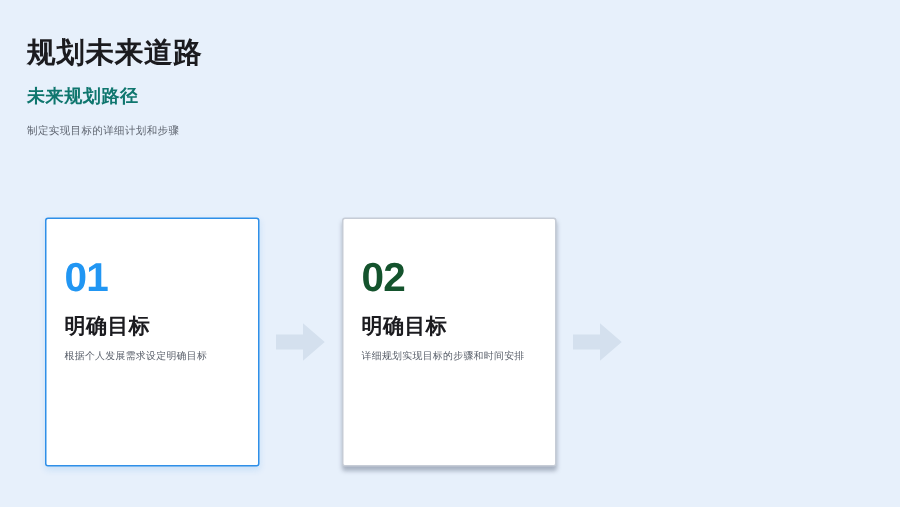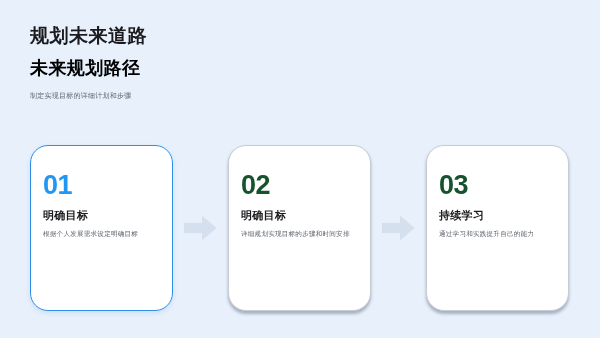--- a/index.html
+++ b/index.html
@@ -16,36 +16,36 @@
     position: relative;
     width: 600px;
     height: 338px;
     background: #e7f0fb;
     box-sizing: border-box;
   }
 
   
   #header {
     position: absolute;
-    left: 30px;
+    left: 18px;
     top: 24px;
     width: 520px;
   }
   .title {
     font-size: 19px;
     font-weight: bold;
     color: #1b1b1f;
     letter-spacing: 0.5px;
     line-height: 1.25;
     margin: 0;
   }
   .subtitle {
-    font-size: 18px;
+    font-size: 12px;
     font-weight: bold;
-    color: #000000;
+    color: #0f766e;
     letter-spacing: 0.4px;
     line-height: 1.3;
     margin: 9px 0 2px 0;
   }
   .kicker {
     font-size: 7px;
     font-weight: normal;
     color: #5f6570;
     letter-spacing: 0.25px;
     line-height: 1.4;
@@ -60,21 +60,21 @@
     width: 540px;
     height: 166px;
     display: flex;
     align-items: stretch;
   }
   .card {
     position: relative;
     width: 143px;
     flex: 0 0 143px;
     background: #ffffff;
-    border-radius: 18px;
+    border-radius: 2px;
     box-sizing: border-box;
     padding: 26px 12px 10px 12px;
   }
   .card.accent {
     border: 1.6px solid #2f8fe8;
     box-shadow: 0 2px 4px rgba(47,143,232,0.16);
   }
   .card.plain {
     border: 1.2px solid #c6ccd6;
     box-shadow: 0 2.5px 3px rgba(90,103,125,0.45);
@@ -82,21 +82,21 @@
   .num {
     font-size: 27px;
     font-weight: bold;
     line-height: 1;
     letter-spacing: -0.5px;
     margin: 0 0 9px 0;
   }
   .num.blue  { color: #2196f3; }
   .num.gray  { color: #14532d; }
   .card-head {
-    font-size: 11px;
+    font-size: 14px;
     font-weight: bold;
     color: #1b1b1f;
     letter-spacing: 0.3px;
     line-height: 1.3;
     margin: 0 0 7px 0;
   }
   .card-desc {
     font-size: 6.6px;
     font-weight: normal;
     color: #5a606b;
@@ -148,20 +148,15 @@
     </div>
 
     <div class="arrow-gap">
       <span>
         <svg width="33" height="26" viewBox="0 0 33 26" aria-hidden="true">
           <path d="M0 8 H18 V0.5 L32.5 13 L18 25.5 V18 H0 Z" fill="#d4e0ee"></path>
         </svg>
       </span>
     </div>
 
-    <div class="card plain">
-      <div class="num gray">03</div>
-      <div class="card-head">持续学习</div>
-      <div class="card-desc">通过学习和实践提升自己的能力</div>
-    </div>
 
   </div>
 </div>
 
 </body></html>

